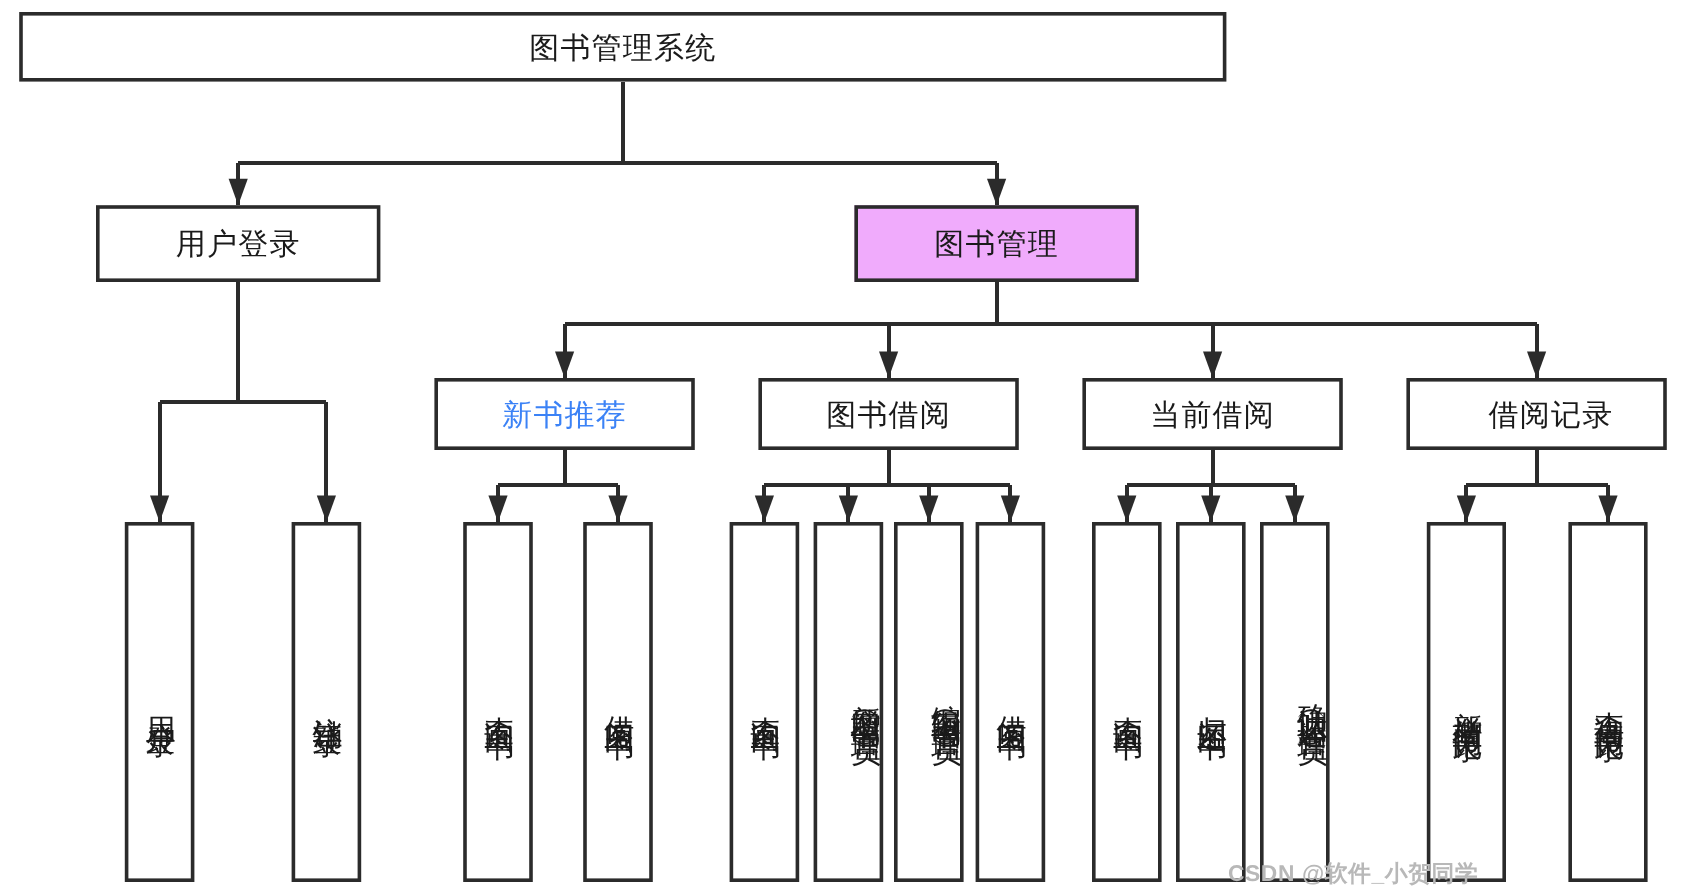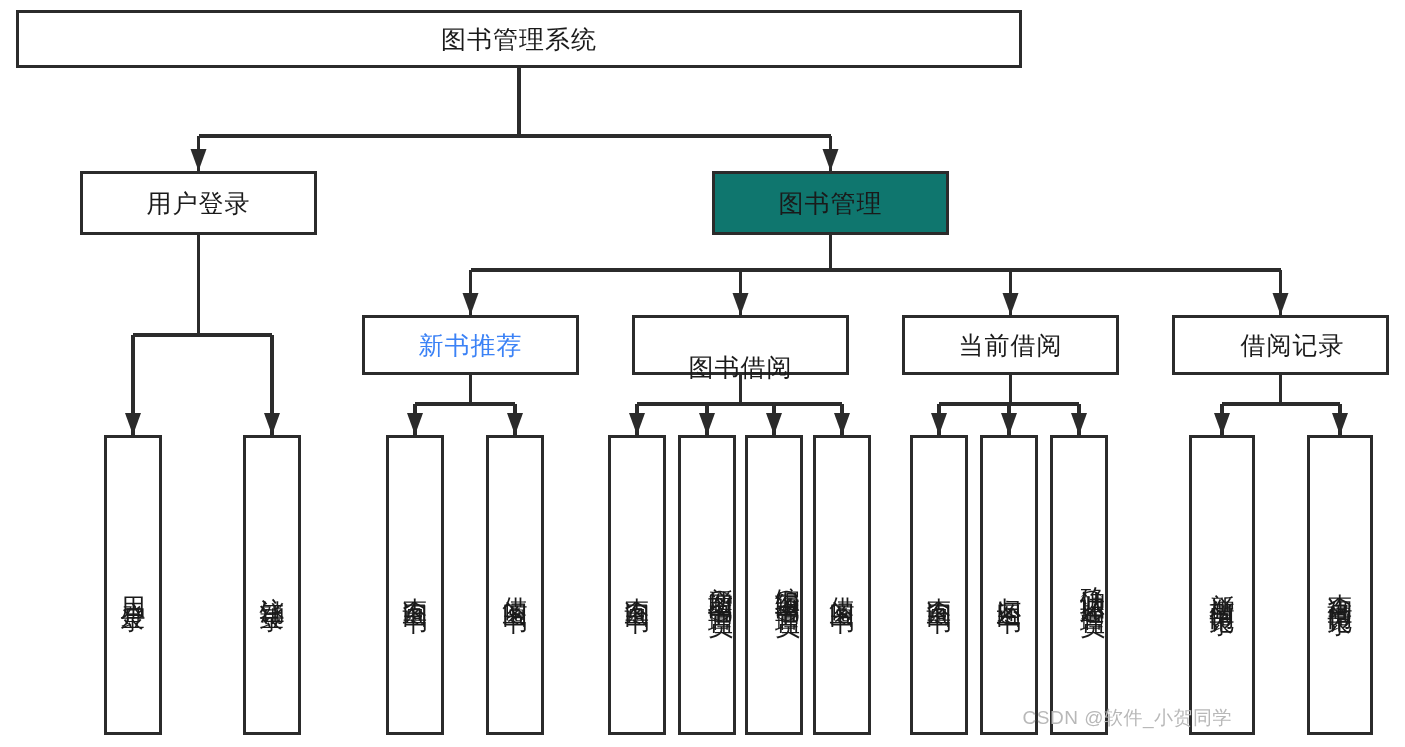--- a/index.html
+++ b/index.html
@@ -21,23 +21,24 @@
     position:absolute;left:0;top:0;width:100%;height:100%;
     display:flex;align-items:center;justify-content:center;
     font-size:25px;color:#1a1a1a;
     writing-mode:vertical-rl;text-orientation:upright;
     letter-spacing:4px;line-height:1;
     padding:6px 0;box-sizing:border-box;
   }
   .node-label-v.top-aligned{align-items:flex-start;}
   svg#edges{position:absolute;left:0;top:0;width:1405px;height:747px;}
   #watermark{
-    position:absolute;right:8px;bottom:16px;
+    position:absolute;right:8px;bottom:6px;
     font-size:19px;color:#b8b8b8;white-space:nowrap;
     letter-spacing:0.5px;
+    font-weight:bold;
   }
 </style>
 </head>
 <body>
 
 <div id="diagram-root">
   <svg id="edges" viewBox="0 0 1405 747" xmlns="http://www.w3.org/2000/svg">
       <line x1="519" y1="68" x2="519" y2="136" stroke="#2b2b2b" stroke-width="3.2" shape-rendering="crispEdges"></line>
       <line x1="198.5" y1="136" x2="830.5" y2="136" stroke="#2b2b2b" stroke-width="3.2" shape-rendering="crispEdges"></line>
       <line x1="198.5" y1="136" x2="198.5" y2="171" stroke="#2b2b2b" stroke-width="3.2" shape-rendering="crispEdges"></line>
@@ -91,28 +92,28 @@
       <line x1="1340" y1="404" x2="1340" y2="435" stroke="#2b2b2b" stroke-width="3.2" shape-rendering="crispEdges"></line>
       <polygon points="1332,413 1348,413 1340,435" fill="#2b2b2b"></polygon>
     </svg>
   <div id="nodes-layer">
       <div class="node-box" style="left: 16px; top: 10px; width: 1006px; height: 58px; border-color: rgb(43, 43, 43); background: rgb(255, 255, 255);">
         <div class="node-label-h" style="color: rgb(26, 26, 26);">图书管理系统</div>
       </div>
       <div class="node-box" style="left: 80px; top: 171px; width: 237px; height: 64px; border-color: rgb(43, 43, 43); background: rgb(255, 255, 255);">
         <div class="node-label-h" style="color: rgb(26, 26, 26);">用户登录</div>
       </div>
-      <div class="node-box" style="left: 712px; top: 171px; width: 237px; height: 64px; border-color: rgb(43, 43, 43); background: #0f766e;">
+      <div class="node-box" style="left: 712px; top: 171px; width: 237px; height: 64px; border-color: rgb(43, 43, 43); background: #f0abfc;">
         <div class="node-label-h" style="color: rgb(26, 26, 26);">图书管理</div>
       </div>
       <div class="node-box" style="left: 362px; top: 315px; width: 217px; height: 60px; border-color: rgb(43, 43, 43); background: rgb(255, 255, 255);">
         <div class="node-label-h" style="color: #3b82f6;">新书推荐</div>
       </div>
       <div class="node-box" style="left: 632px; top: 315px; width: 217px; height: 60px; border-color: rgb(43, 43, 43); background: rgb(255, 255, 255);">
-        <div class="node-label-h" style="color: rgb(26, 26, 26); margin-top: 22px;">图书借阅</div>
+        <div class="node-label-h" style="color: rgb(26, 26, 26);">图书借阅</div>
       </div>
       <div class="node-box" style="left: 902px; top: 315px; width: 217px; height: 60px; border-color: rgb(43, 43, 43); background: rgb(255, 255, 255);">
         <div class="node-label-h" style="color: rgb(26, 26, 26); text-align: center;">当前借阅</div>
       </div>
       <div class="node-box" style="left: 1172px; top: 315px; width: 217px; height: 60px; border-color: rgb(43, 43, 43); background: rgb(255, 255, 255);">
         <div class="node-label-h" style="color: rgb(26, 26, 26); margin-left: 12px;">借阅记录</div>
       </div>
       <div class="node-box" style="left: 104px; top: 435px; width: 58px; height: 300px; border-color: rgb(43, 43, 43); background: rgb(255, 255, 255);">
         <div class="node-label-v" style="color: rgb(26, 26, 26);">用户登录</div>
       </div>

